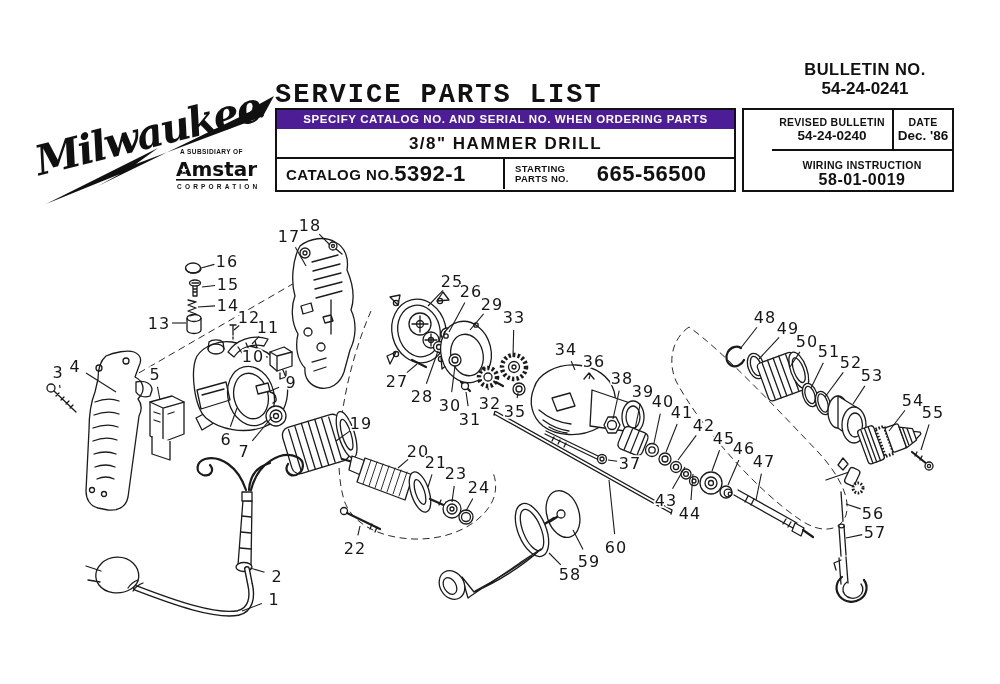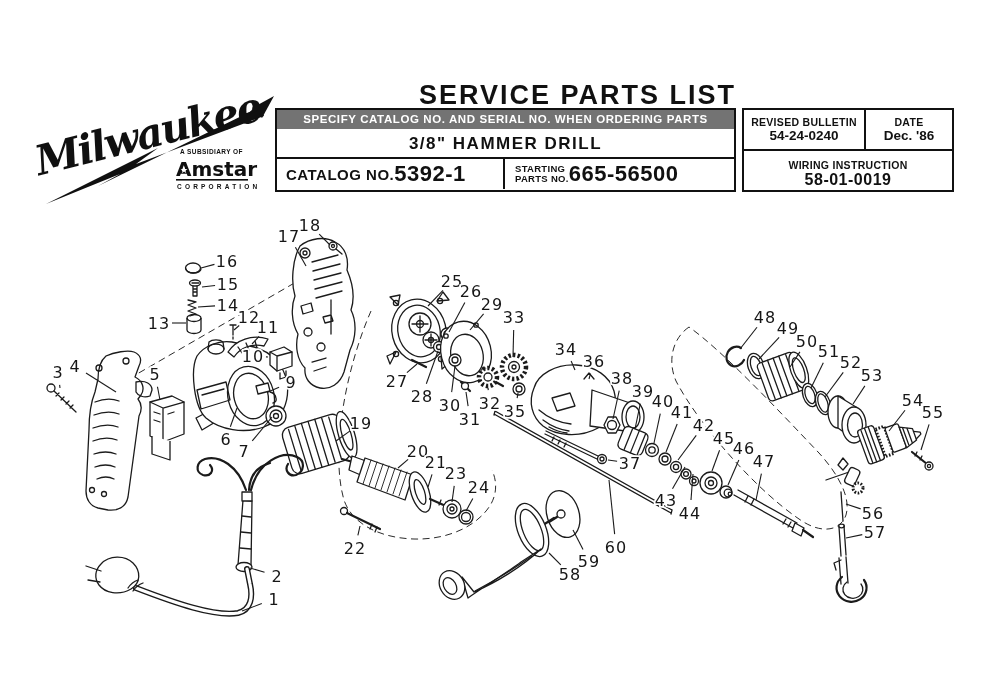--- a/index.html
+++ b/index.html
@@ -3,53 +3,54 @@
 <meta charset="utf-8">
 <style>
   * { margin:0; padding:0; box-sizing:border-box; }
   html,body { background:#e8e8e8; }
   .page {
     position:relative; width:1000px; height:684px; background:#ffffff;
     font-family:"Liberation Sans", sans-serif; color:#111; overflow:hidden;
   }
   
   .title {
-    position:absolute; left:275px; top:80px; width:461px; text-align:right;
-    font-size:27px; font-weight:bold; letter-spacing:2px; white-space:nowrap;
+    position:absolute; left:275px; top:80px; width:461px; text-align:left;
+    font-size:27px; font-weight:bold; letter-spacing:2px; white-space:nowrap;font-family:Liberation Mono, monospace;
   }
   .main-table {
     position:absolute; left:275px; top:108px; width:461px; height:84px;
     border:2.5px solid #111;
   }
   .spec-bar {
-    height:19px; background:#737373; color:#fff; text-align:center;
+    height:19px; background:#4c1d95; color:#fff; text-align:center;
     font-size:11.5px; font-weight:bold; line-height:19px; letter-spacing:0.6px;
   }
   .product-row {
     height:30px; border-bottom:2.5px solid #111; text-align:center;
     font-size:17px; font-weight:bold; letter-spacing:1.5px; line-height:30px;
   }
   .cat-row { display:flex; height:30px; }
   .cat-cell {
     width:228px; border-right:2.5px solid #111; display:flex;
     align-items:center; padding-left:9px; gap:0;
   }
   .cat-label { font-size:15px; font-weight:bold; letter-spacing:0.5px; }
   .cat-value { font-size:22px; font-weight:bold; letter-spacing:0.5px; }
-  .ser-cell { flex:1; display:flex; align-items:center; padding-left:10px; gap:0; }
+  .ser-cell { flex:1; display:flex; align-items:center; padding-left:10px; gap:28px; }
   .ser-label { font-size:9.5px; font-weight:bold; line-height:1.1; letter-spacing:0.3px; }
   .bulletin-head {
     position:absolute; left:770px; top:60px; width:190px; text-align:center;
     font-weight:bold; line-height:1.18;
   }
   .bulletin-label { font-size:16.5px; letter-spacing:0.5px; }
   .bulletin-value { font-size:17px; }
   .right-box {
     position:absolute; left:742px; top:108px; width:212px; height:84px;
     border:2.5px solid #111;
+    padding-left:28px;
   }
   .rb-top { display:flex; height:41px; border-bottom:2.5px solid #111; }
   .rb-cell { display:flex; flex-direction:column; justify-content:center; align-items:center; }
   .rb-cell-l { width:122px; border-right:2.5px solid #111; }
   .rb-cell-r { flex:1; }
   .rb-small { font-size:10.5px; font-weight:bold; letter-spacing:0.3px; }
   .rb-med { font-size:13.5px; font-weight:bold; }
   .rb-bottom { height:38px; display:flex; flex-direction:column; justify-content:flex-end; align-items:center; }
   .rb-big { font-size:16px; font-weight:bold; letter-spacing:0.5px; }
   .logo-wrap { position:absolute; left:28px; top:52px; width:250px; height:155px; }
@@ -109,20 +110,24 @@
       <div class="ser-cell">
         <span class="ser-label">
           <span>STARTING</span><br>
           <span>PARTS NO.</span>
         </span>
         <span class="cat-value">665-56500</span>
       </div>
     </div>
   </div>
 
+  <div class="bulletin-head">
+    <div class="bulletin-label">BULLETIN NO.</div>
+    <div class="bulletin-value">54-24-0241</div>
+  </div>
   <div class="right-box">
     <div class="rb-top">
       <div class="rb-cell rb-cell-l">
         <span class="rb-small">REVISED BULLETIN</span>
         <span class="rb-med">54-24-0240</span>
       </div>
       <div class="rb-cell rb-cell-r">
         <span class="rb-small">DATE</span>
         <span class="rb-med">Dec. '86</span>
       </div>

